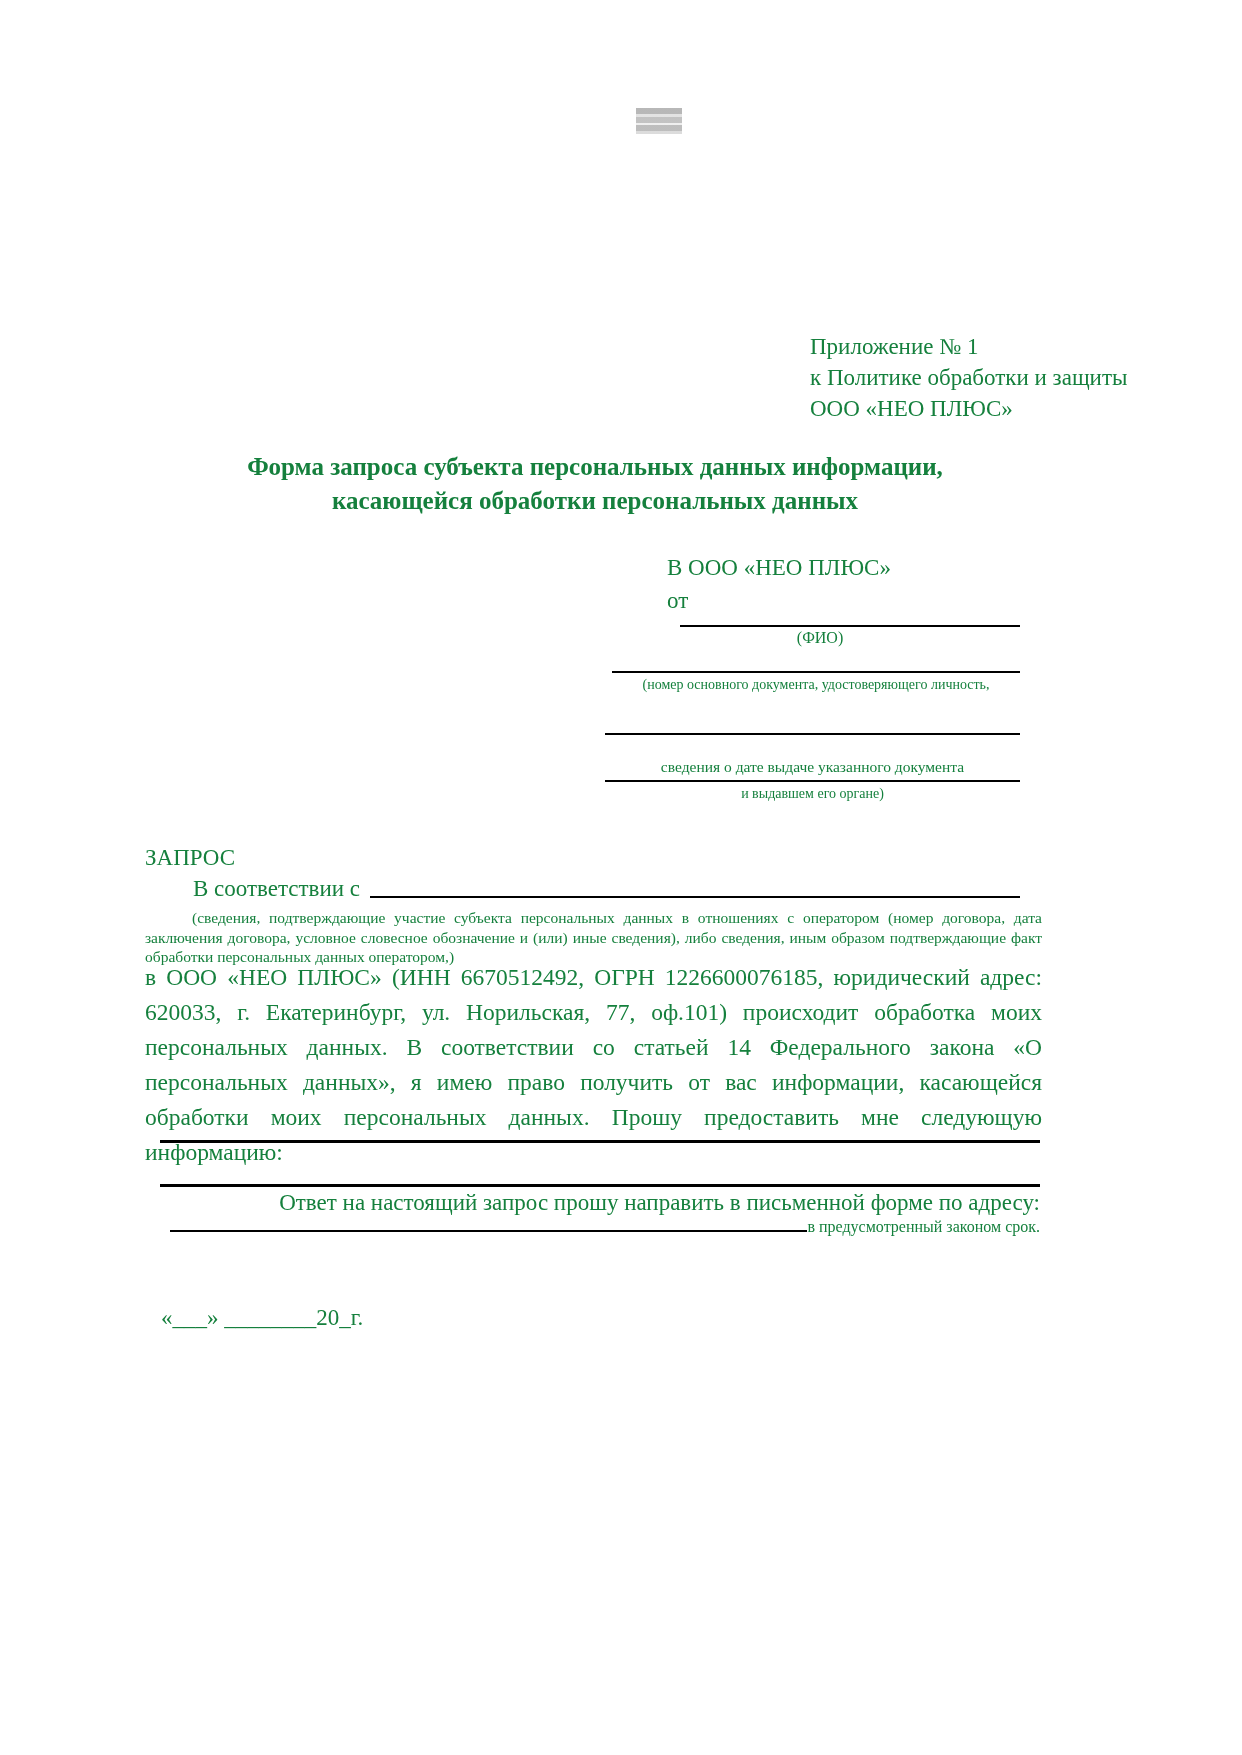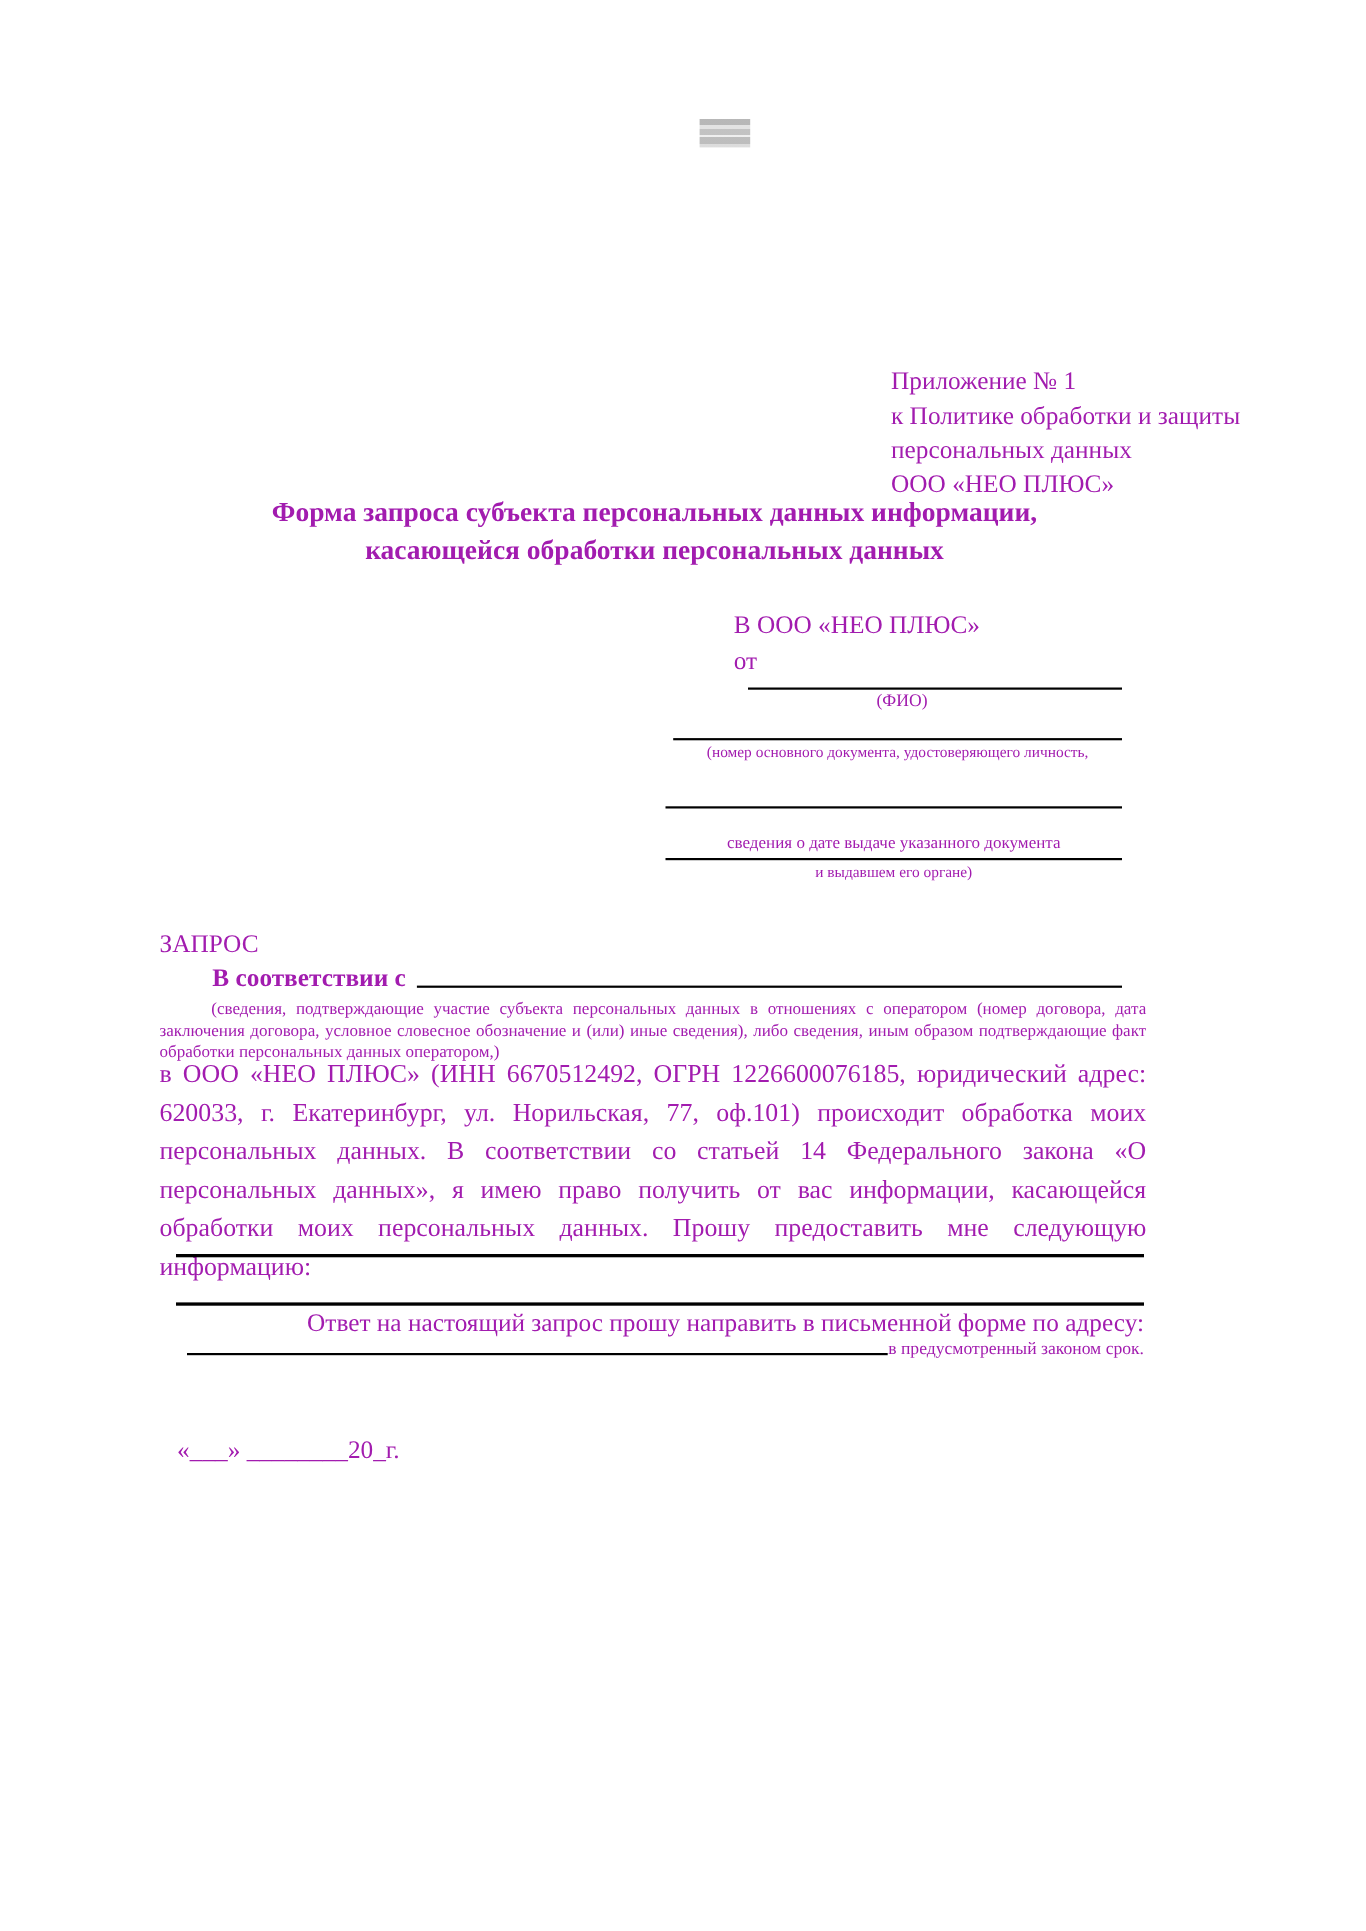--- a/index.html
+++ b/index.html
@@ -2,21 +2,21 @@
 <html><head>
 <meta charset="utf-8">
 <style>
   html,body{margin:0;padding:0;}
   body{background:#ffffff;}
   .page{
     position:relative;
     width:1242px;
     height:1755px;
     background:#ffffff;
-    color:#a21caf;
+    color:#15803d;
     font-family:"Liberation Serif","DejaVu Serif",serif;
     overflow:hidden;
   }
   .abs{position:absolute;}
 
   
   .logo{
     left:636px;top:106px;width:46px;height:28px;
     background:linear-gradient(
       #ffffff 0 2px,
@@ -45,21 +45,21 @@
   .f1-cap{left:620px;top:629px;width:400px;font-size:16px;}
   .f2-rule{left:612px;top:671px;width:408px;}
   .f2-cap{left:596px;top:677px;width:440px;font-size:14px;}
   .f3-rule{left:605px;top:733px;width:415px;}
   .f3-cap{left:605px;top:758px;width:415px;font-size:15.5px;}
   .f4-rule{left:605px;top:780px;width:415px;}
   .f4-cap{left:605px;top:786px;width:415px;font-size:14px;}
 
   .zapros{left:145px;top:845px;width:900px;text-align:left;font-size:23px;}
 
-  .intro{left:145px;top:876px;width:875px;display:flex;align-items:flex-end;font-size:23px;font-weight:bold;}
+  .intro{left:145px;top:876px;width:875px;display:flex;align-items:flex-end;font-size:23px;}
   .intro .label{white-space:pre;padding-left:48px;}
   .fill-line{border-bottom:2px solid #000;}
   .intro .fill-line{flex:1;margin-left:10px;margin-bottom:4px;}
 
   .footnote{
     left:145px;top:908px;width:897px;
     font-size:15.5px;line-height:19.5px;
     text-align:justify;text-indent:47px;
   }
 
@@ -86,21 +86,20 @@
 </head>
 <body>
 
 <div class="page">
 
   <div class="abs logo"></div>
 
   <div class="abs appendix">
     <div>Приложение № 1</div>
     <div>к Политике обработки и защиты</div>
-    <div>персональных данных</div>
     <div>ООО «НЕО ПЛЮС»</div>
   </div>
 
   <div class="abs title">
     <div>Форма запроса субъекта персональных данных информации,</div>
     <div>касающейся обработки персональных данных</div>
   </div>
 
   <div class="abs addressee">
     <div>В ООО «НЕО ПЛЮС»</div>

